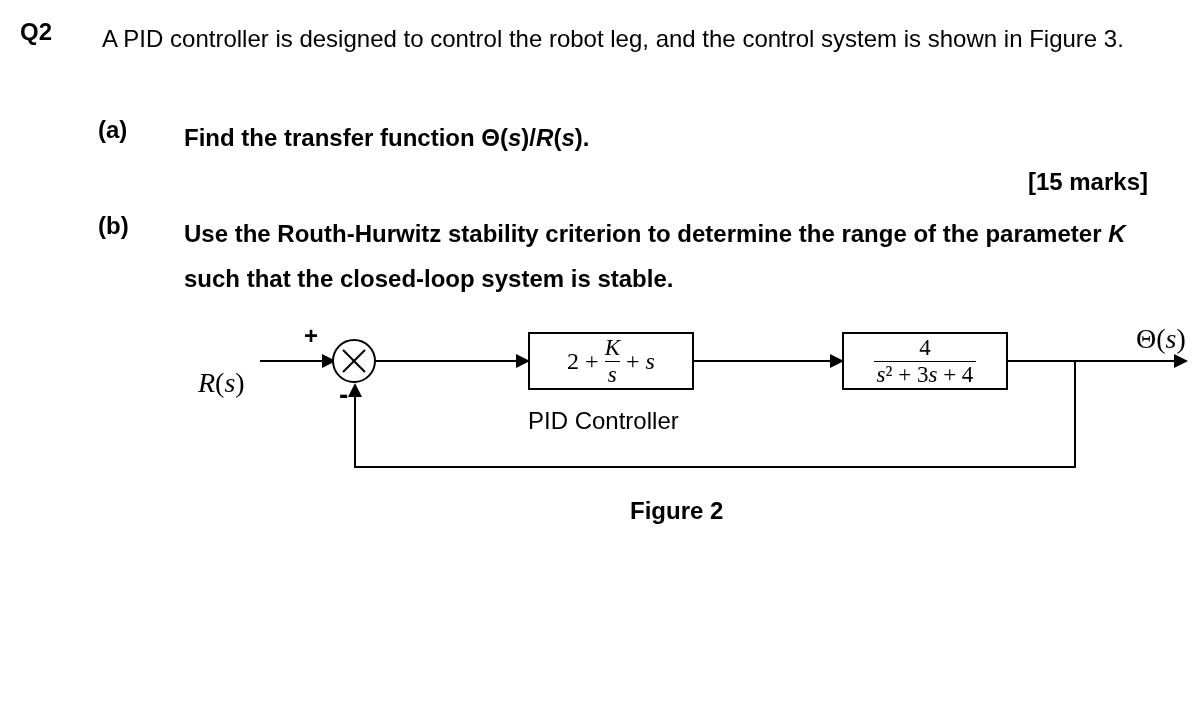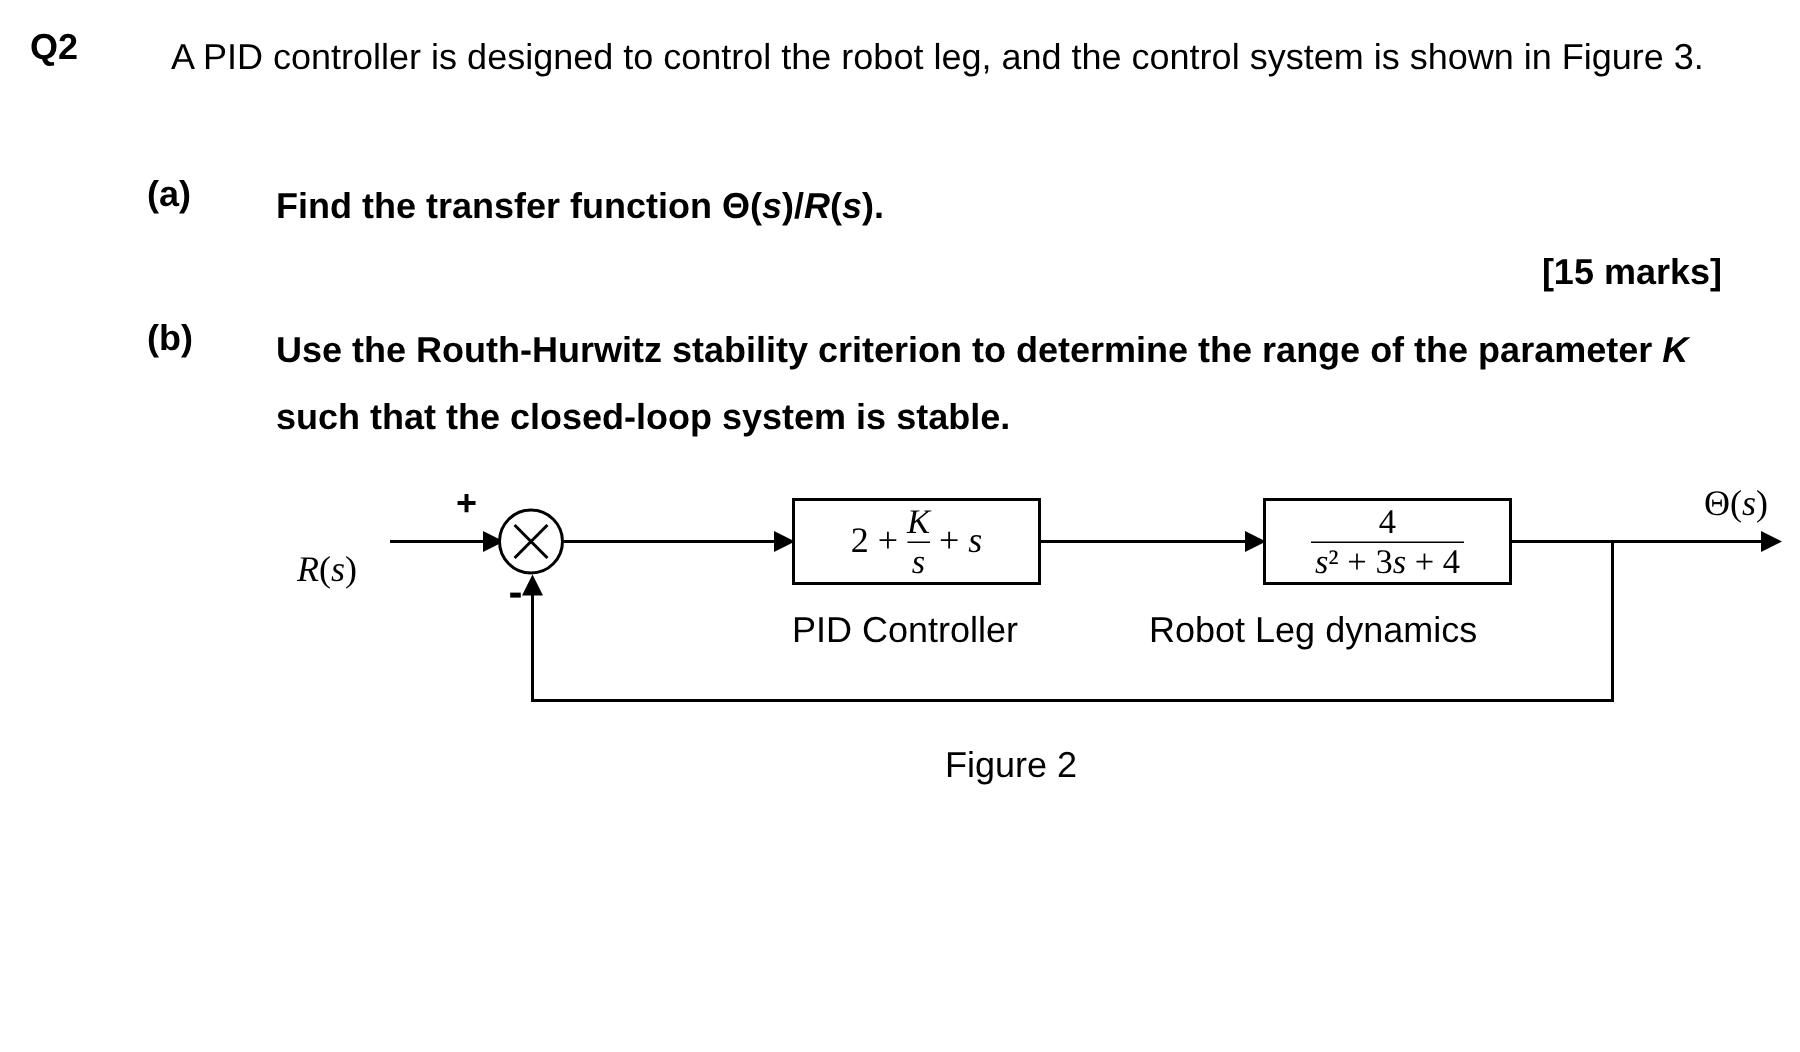--- a/index.html
+++ b/index.html
@@ -13,21 +13,21 @@
     font-size: 24px;
     color: #000;
   }
   .page {
     position: relative;
     padding: 18px 40px 0 20px;
   }
   .row-q {
     display: flex;
     align-items: flex-start;
-    gap: 44px;
+    gap: 32px;
   }
   .qnum {
     font-weight: 700;
     flex: 0 0 50px;
   }
   .qtext {
     line-height: 1.75;
     flex: 1;
   }
   .parts {
@@ -57,21 +57,21 @@
   .italic { font-style: italic; }
 
   
   .diagram {
     position: relative;
     margin: 14px 0 0 100px;
     width: 1020px;
     height: 220px;
   }
   .abs { position: absolute; }
-  .lbl { font-family: "Cambria Math","Times New Roman",serif; font-size: 24px; }
+  .lbl { font-family: "Cambria Math","Times New Roman",serif; font-size: 28px; }
   .lbl-sans { font-family: Arial, sans-serif; font-size: 24px; }
 
   
   .sumcircle {
     width: 44px; height: 44px;
     border: 2px solid #000;
     border-radius: 50%;
     background: #fff;
   }
   .xline {
@@ -169,28 +169,27 @@
 
       <div class="abs hline" style="left:496px; top:45px; width:138px;"></div>
       <div class="abs arrowhead-r" style="left:632px; top:39px;"></div>
 
       <div class="abs block" style="left:644px; top:17px; width:166px; height:58px;">
         <span class="frac">
           <span class="num">4</span>
           <span class="den"><span class="italic">s</span>² + 3<span class="italic">s</span> + 4</span>
         </span>
       </div>
-      <div class="abs lbl-sans" style="left:568px; top:92px;">Robot Leg dynamics</div>
 
       <div class="abs hline" style="left:810px; top:45px; width:168px;"></div>
       <div class="abs arrowhead-r" style="left:976px; top:39px;"></div>
       <div class="abs lbl" style="left:938px; top:8px;">Θ(<span class="italic">s</span>)</div>
 
       <div class="abs vline" style="left:876px; top:45px; height:108px;"></div>
       <div class="abs hline" style="left:156px; top:151px; width:722px;"></div>
       <div class="abs vline" style="left:156px; top:80px; height:73px;"></div>
       <div class="abs arrowhead-u" style="left:150px; top:68px;"></div>
 
-      <div class="abs lbl-sans" style="left:432px; top:182px; font-weight:400;">Figure 2</div>
+      <div class="abs lbl-sans" style="left:432px; top:182px; font-weight:700;">Figure 2</div>
     </div>
 
   </div>
 </div>
 
 </body></html>

